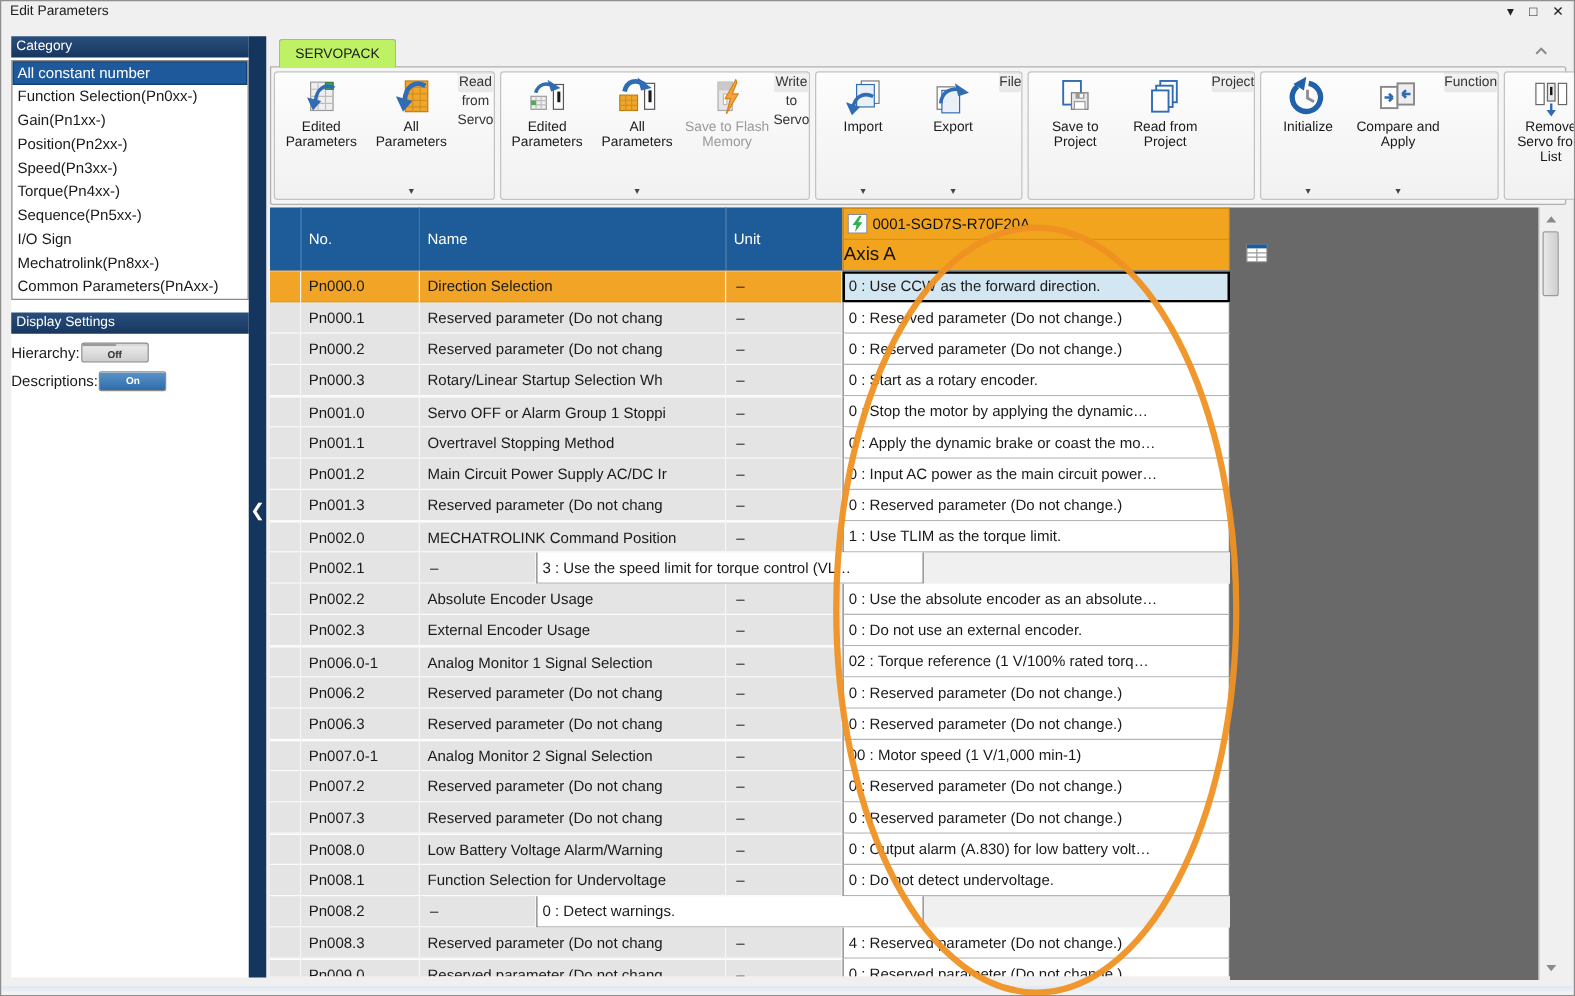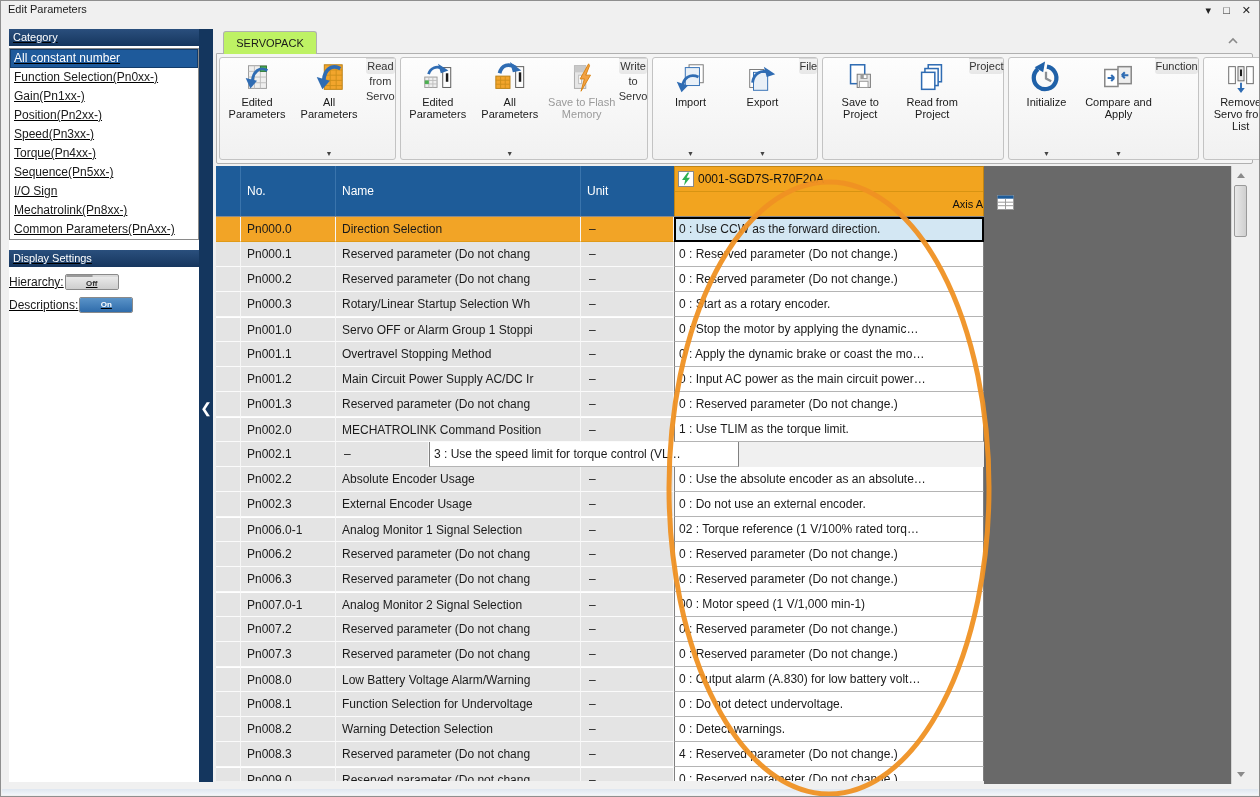--- a/index.html
+++ b/index.html
@@ -5,21 +5,21 @@
   html,body{margin:0;padding:0;background:#ffffff;}
   *{box-sizing:border-box;}
   .window{position:relative;width:1260px;height:797px;background:#f0f0f0;
     border:1px solid #8f8f8f;font-family:"Liberation Sans",sans-serif;overflow:hidden;}
   
   .titlebar{position:absolute;left:0;top:0;right:0;height:18px;}
   .title{position:absolute;left:7px;top:2px;font-size:11px;color:#1a1a1a;}
   .winctrl{position:absolute;right:8px;top:1px;display:flex;gap:12px;font-size:11px;color:#222;}
   .winctrl span{cursor:default;line-height:16px;}
   
-  .leftpanel{position:absolute;left:8px;top:28px;width:190px;bottom:14px;background:#ffffff;text-decoration:underline;}
+  .leftpanel{position:absolute;left:8px;top:28px;width:190px;bottom:14px;background:#ffffff;}
   .navhdr{height:17px;background:linear-gradient(#2a4f7d,#16365e);color:#fff;
     font-size:11px;padding:2px 0 0 4px;}
   .listbox{margin-top:2px;border:1px solid #8a8a8a;background:#fff;height:192px;overflow:hidden;}
   .li{height:19px;line-height:19px;font-size:12px;color:#1a1a1a;padding-left:4px;white-space:nowrap;}
   .li.sel{background:#1e5a9b;color:#fff;outline:1px solid #123c6b;outline-offset:-1px;}
   .dsphdr{margin-top:10px;}
   .togrow{display:flex;align-items:center;margin:7px 2px 0 0;font-size:12px;color:#1a1a1a;}
   .toggle{width:54px;height:16px;border:1px solid #8a8a8a;border-radius:2px;margin-left:1px;
     display:flex;overflow:hidden;background:#d9d9d9;flex-direction:column;}
   .knob{width:27px;background:linear-gradient(#ffffff,#e3e3e3);border:1px solid #9a9a9a;border-radius:2px;}
@@ -58,21 +58,21 @@
   .hcell{background:#1e5c99;color:#fff;font-size:12px;line-height:50px;padding-left:6px;
     border-right:1px solid #3a74ac;}
   .h-leader{width:25px;padding:0;}
   .h-no{width:95px;}
   .h-name{width:245px;}
   .h-unit{width:93px;border-right:none;}
   .h-servo{width:310px;background:#f2a41f;color:#111;line-height:normal;padding:0;
     border:1px solid #c08414;border-bottom:none;}
   .servo-id{height:25px;display:flex;align-items:center;border-bottom:1px solid #d79413;}
   .servo-id svg{width:16px;height:16px;margin:0 4px 0 3px;}
-  .servo-axis{height:24px;text-align:right;line-height:24px;font-size:11px;}
+  .servo-axis{height:24px;text-align:left;line-height:24px;font-size:15px;}
   .tbody{height:565px;overflow:hidden;border-top:1px solid #8a8a8a;}
   .row{display:flex;height:25px;}
   .c{font-size:12px;color:#1a1a1a;line-height:24px;white-space:nowrap;overflow:hidden;}
   .c.gray{background:#e4e4e4;border-right:1px solid #f6f6f6;border-bottom:1px solid #fbfbfb;}
   .row.grp .c.gray{border-top:1px solid #ffffff;height:25px;}
   .c.leader{width:25px;}
   .c.no{width:95px;padding-left:6px;}
   .c.name{width:245px;padding-left:6px;}
   .c.unit{width:93px;padding-left:8px;}
   .c.value{width:310px;background:#fff;border-left:1px solid #808080;
@@ -465,21 +465,20 @@
         <div class="row">
           <div class="c gray leader"></div>
           <div class="c gray no">Pn008.1</div>
           <div class="c gray name">Function Selection for Undervoltage</div>
           <div class="c gray unit">–</div>
           <div class="c value">0 : Do not detect undervoltage.</div>
         </div>
         <div class="row">
           <div class="c gray leader"></div>
           <div class="c gray no">Pn008.2</div>
-          <div class="c gray name">Warning Detection Selection</div>
           <div class="c gray unit">–</div>
           <div class="c value">0 : Detect warnings.</div>
         </div>
         <div class="row">
           <div class="c gray leader"></div>
           <div class="c gray no">Pn008.3</div>
           <div class="c gray name">Reserved parameter (Do not chang</div>
           <div class="c gray unit">–</div>
           <div class="c value">4 : Reserved parameter (Do not change.)</div>
         </div>

